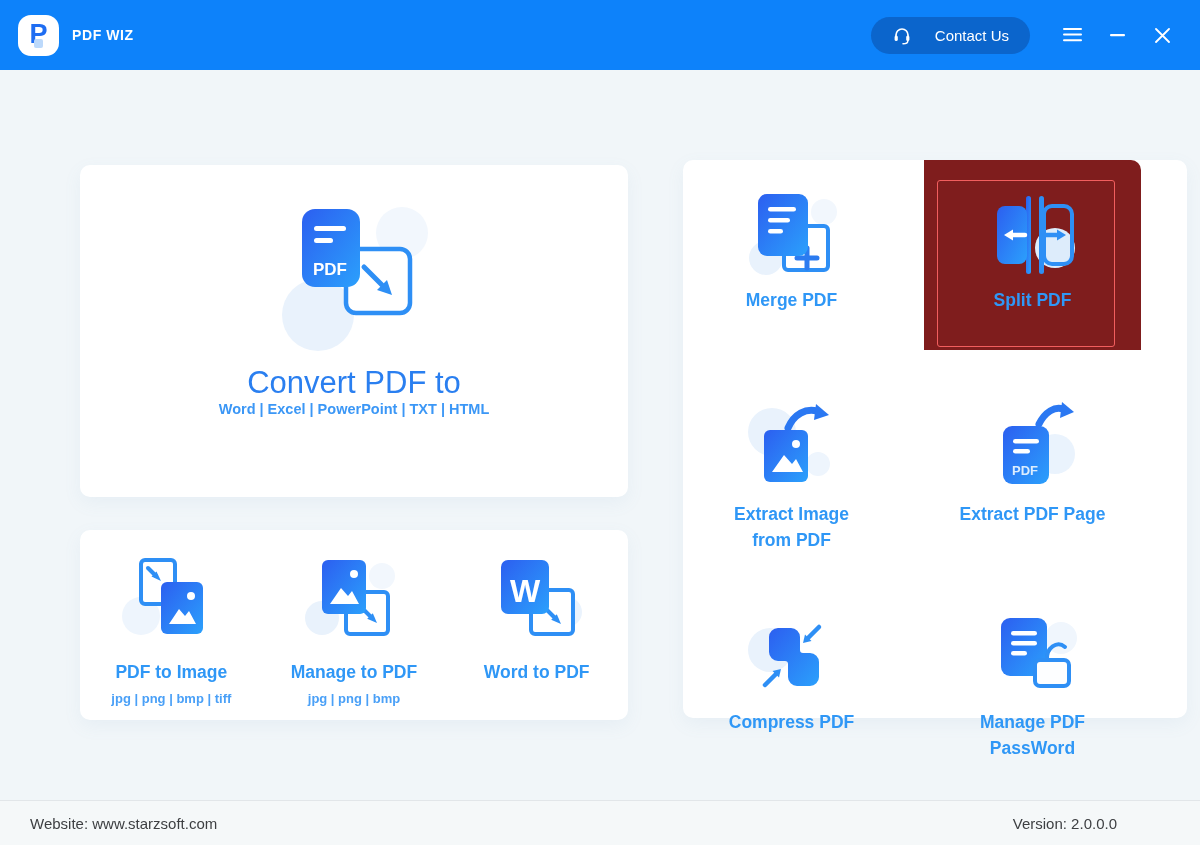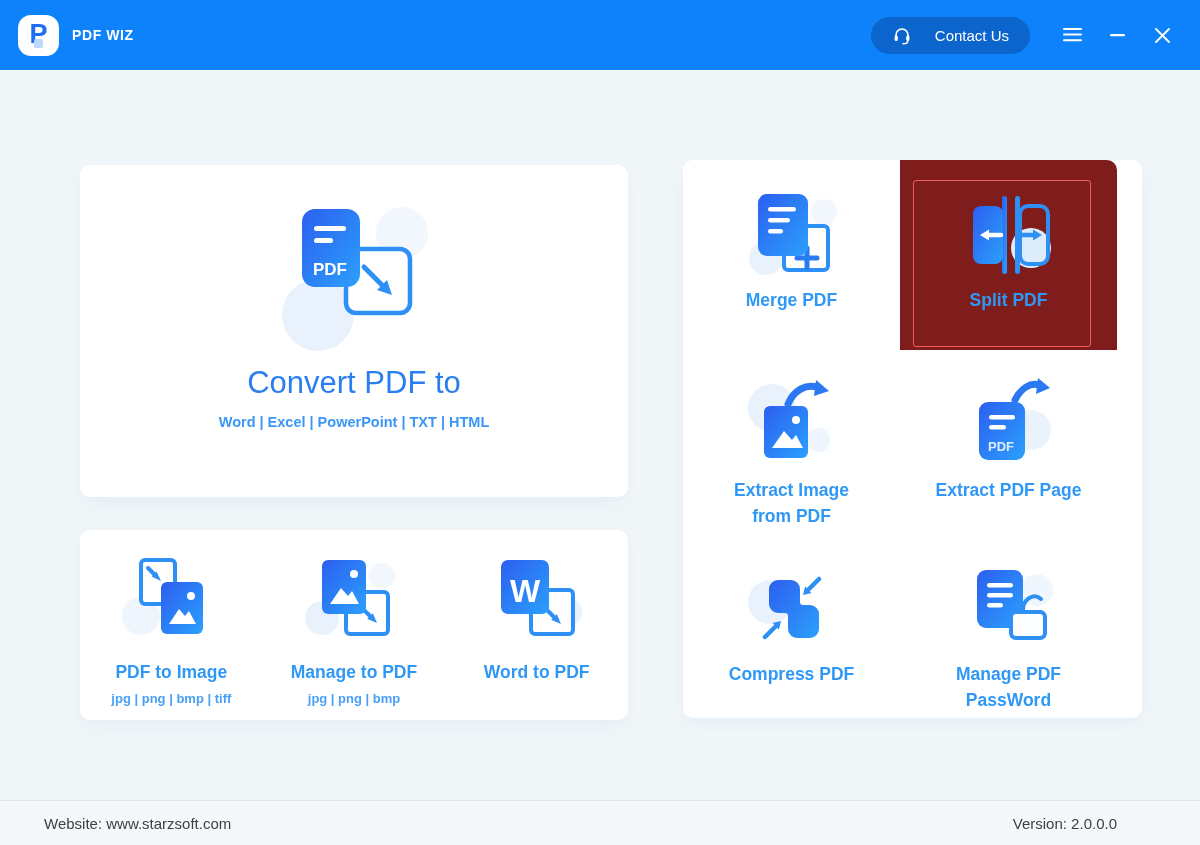--- a/index.html
+++ b/index.html
@@ -42,45 +42,45 @@
   .win-btn { width:20px; height:20px; display:flex; align-items:center; justify-content:center; cursor:pointer; }
   
   .card {
     position:absolute; background:#ffffff; border-radius:10px;
     box-shadow:0 6px 18px rgba(120,150,190,0.08);
   }
   .convert-card { left:80px; top:165px; width:548px; height:332px;
     display:flex; flex-direction:column; align-items:center; cursor:pointer; }
   .convert-card svg { margin-top:36px; }
   .convert-title { color:#2a7ff0; font-size:31px; font-weight:400; margin-top:12px; }
-  .convert-formats { color:#3b97f6; font-size:14.5px; font-weight:700; margin-top:13px; }
+  .convert-formats { color:#3b97f6; font-size:14.5px; font-weight:700; }
   .quick-card { left:80px; top:530px; width:548px; height:190px; display:flex; }
   .quick-item { flex:1; display:flex; flex-direction:column; align-items:center;
     padding-top:24px; cursor:pointer; }
   .tool-label { color:#2f97f6; font-size:17.5px; font-weight:700; margin-top:10px;
     text-align:center; line-height:26px; }
   .tool-sub { color:#4aa0f7; font-size:13px; font-weight:700; margin-top:6px; }
   
-  .grid-card { left:683px; top:160px; width:459px; height:558px;
-    display:grid; grid-template-columns:217px 217px; grid-template-rows:190px 184px 184px; }
+  .grid-card { left:683px; top:160px; width:504px; height:558px;
+    display:grid; grid-template-columns:217px 217px; grid-template-rows:190px 184px 184px;gap:24px; }
   .tool-cell { position:relative; display:flex; flex-direction:column; align-items:center;
     padding-top:28px; cursor:pointer; }
   .tool-cell .tool-label { margin-top:4px; }
   .narrow .tool-label { max-width:132px; }
   .cell-highlight { background:#7f1d1d; border-radius:0 10px 0 0; }
   .sel-box {
     position:absolute; left:13px; top:20px; right:26px; bottom:3px;
     border:1.5px solid #f25e5e; border-radius:3px; pointer-events:none;
   }
   
   .statusbar {
     position:absolute; left:0; top:800px; width:1200px; height:45px;
     background:#f5f8f9; border-top:1px solid #e2e6e9;
     display:flex; align-items:center; justify-content:space-between;
-    padding:0 83px 0 44px;
+    padding:0 83px 0 30px;
     color:#3d3f42; font-size:15px;
   }
   .hidden-defs { position:absolute; width:0; height:0; overflow:hidden; }
 </style>
 </head>
 <body>
 
 <svg class="hidden-defs" aria-hidden="true">
   <defs>
     <linearGradient id="gb" x1="0" y1="0" x2="1" y2="1">

